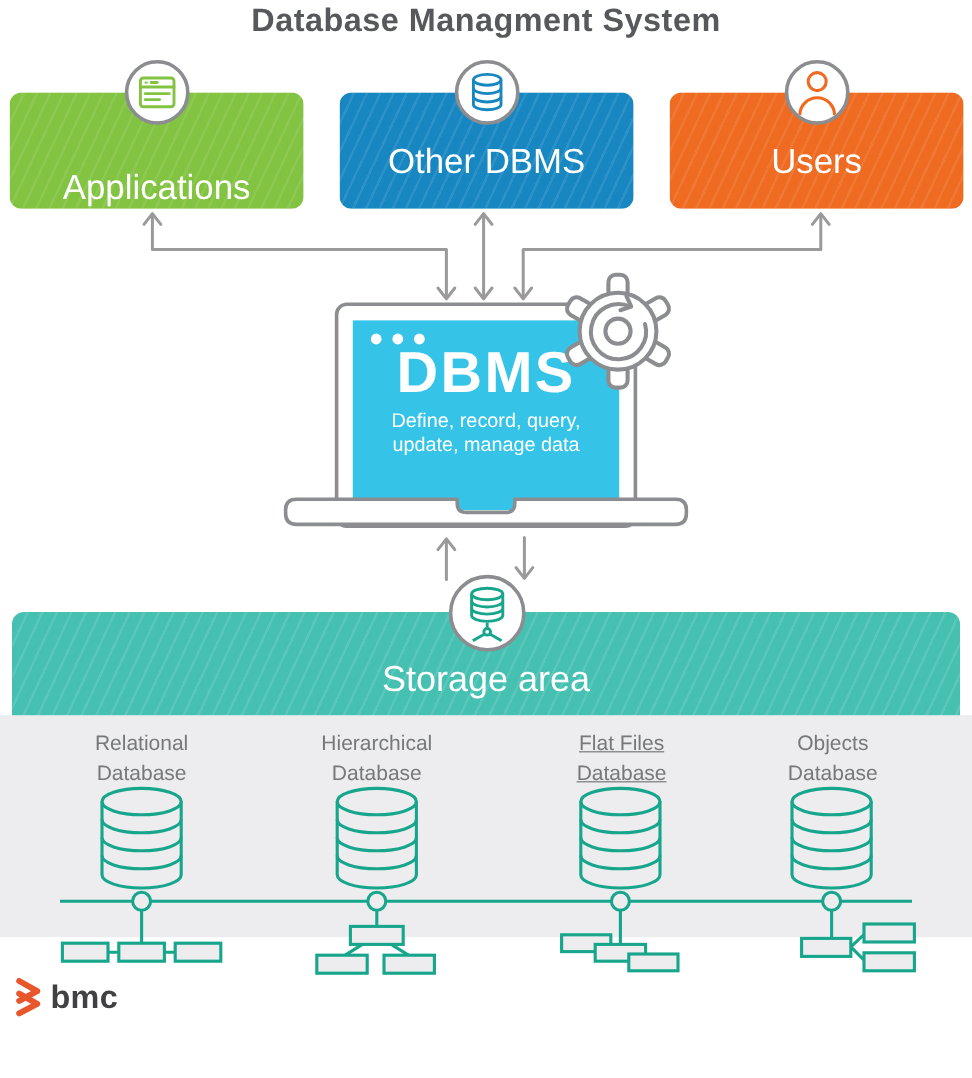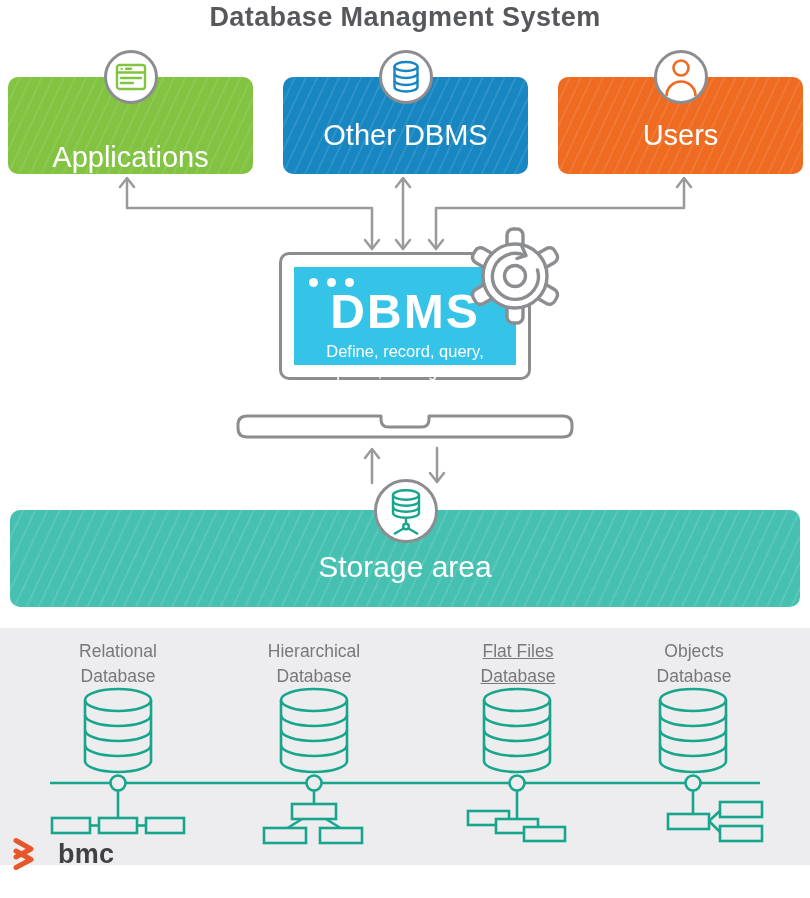--- a/index.html
+++ b/index.html
@@ -25,21 +25,21 @@
   .box-circle {
     position:absolute; top:-27px; left:50%; transform:translateX(-50%);
     width:54px; height:54px; border-radius:50%; background:#fff;
     border:3px solid #8B8D90; display:flex; align-items:center; justify-content:center;
     overflow:hidden;
   }
   
   .overlay { position:absolute; left:0; top:0; pointer-events:none; }
   
   .laptop-screen {
-    position:absolute; left:279px; top:252px; width:252px; height:128px;
+    position:absolute; left:279px; top:252px; width:252px; height:188px;
     background:#fff; border:3px solid #8B8D90; border-radius:10px;
   }
   .screen-inner {
     position:absolute; left:12px; right:12px; top:12px; bottom:12px;
     background:#35C4E8; color:#fff; text-align:center;
   }
   .screen-dots { display:flex; gap:9px; margin:11px 0 0 15px; }
   .screen-dots span { width:9px; height:9px; border-radius:50%; background:#fff; display:block; }
   .dbms-heading { font-size:48px; font-weight:700; letter-spacing:2px; line-height:1; margin-top:1px; }
   .dbms-sub { font-size:16.5px; line-height:1.22; margin-top:5px; }
@@ -52,28 +52,28 @@
     background-image:repeating-linear-gradient(115deg, rgba(255,255,255,.10) 0 2px, rgba(255,255,255,0) 2px 11px);
     display:flex; align-items:center; justify-content:center;
     color:#fff; font-size:30px; padding-top:16px;
   }
   .storage-circle {
     position:absolute; left:374px; top:479px; width:64px; height:64px;
     background:#fff; border:3px solid #8B8D90; border-radius:50%;
     display:flex; align-items:center; justify-content:center; z-index:3;
   }
   
-  .band { position:absolute; left:0; top:628px; width:810px; height:237px; background:#EDEDEF; }
+  .band { position:absolute; left:0; top:596px; width:810px; height:185px; background:#EDEDEF; }
   .db-label {
     position:absolute; top:11px; width:200px; text-align:center;
     color:#77787B; font-size:17.5px; line-height:1.4;
   }
   .lbl-0 { left:18px; } .lbl-1 { left:214px; } .lbl-2 { left:418px;text-decoration:underline; } .lbl-3 { left:594px; }
   
-  .logo { position:absolute; left:12px; top:837px; display:flex; align-items:center; gap:22px;justify-content:center; }
+  .logo { position:absolute; left:12px; top:814px; display:flex; align-items:center; gap:6px;justify-content:center; }
   .logo-text { font-size:27px; font-weight:700; color:#414042; letter-spacing:.3px; }
 </style>
 </head>
 <body>
 
 <div class="canvas">
 
   <div class="title">Database Managment System</div>
 
   <svg class="overlay" width="810" height="898" viewBox="0 0 810 898">

